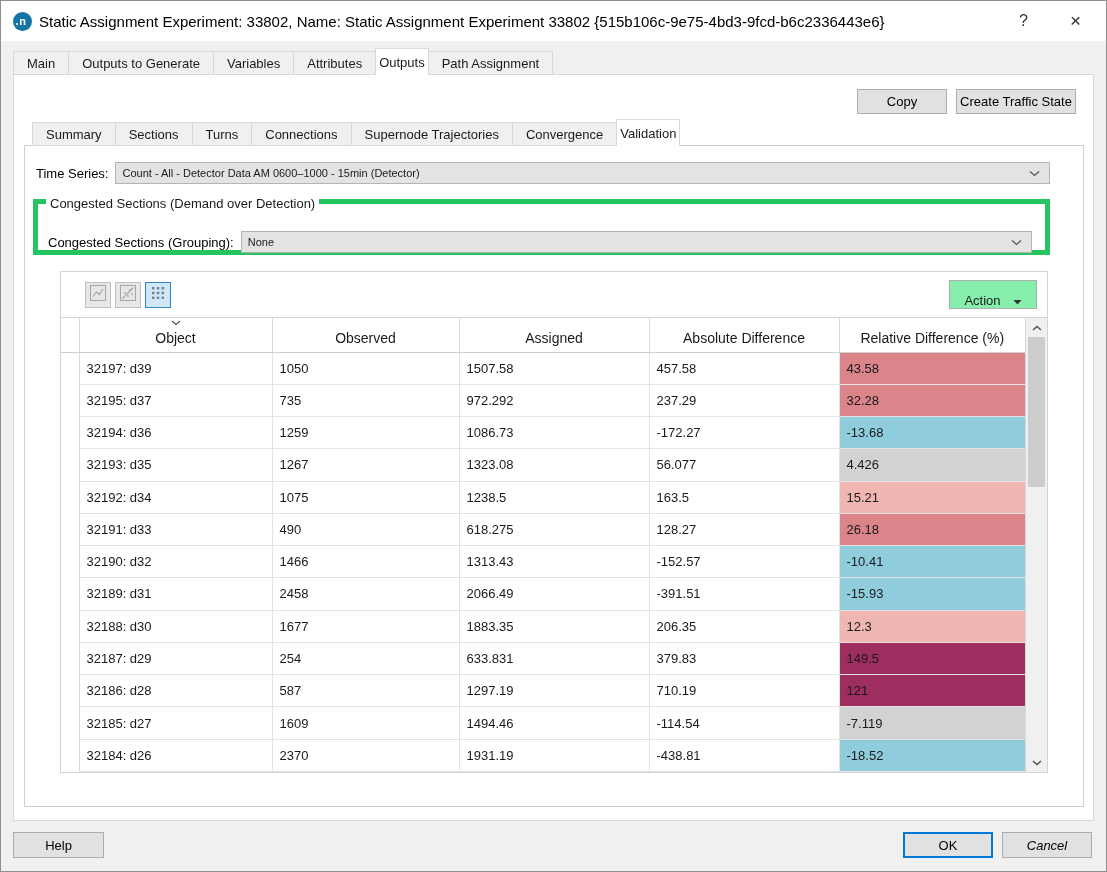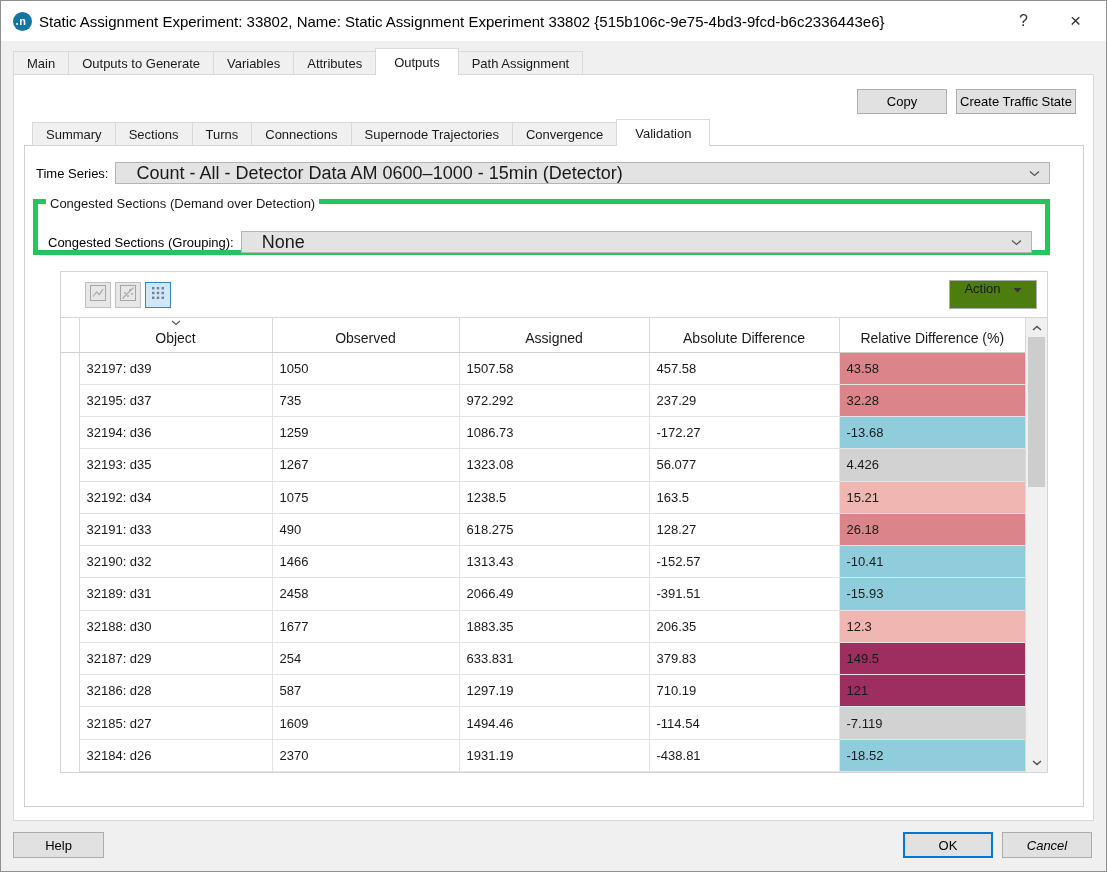--- a/index.html
+++ b/index.html
@@ -30,53 +30,53 @@
   
   .body { position:absolute; top:40px; left:0; right:0; bottom:0; background:#f0f0f0; }
   
   .tabs { position:absolute; display:flex; align-items:flex-end; z-index:3; }
   .tab {
     height: 24px; padding: 0 13px; display:flex; align-items:center;
     background:#f0f0f0; border:1px solid #d9d9d9; margin-left:-1px;
     font-size: 13px; white-space:nowrap; cursor:default;
   }
   .tab:first-child { margin-left:0; }
-  .tab.active { height: 27px; background:#fff; border-bottom:none; padding:0 18px; z-index:4; }
+  .tab.active { height: 27px; background:#fff; border-bottom:none; padding:0 3px; z-index:4; }
   .top-tabs { left:12px; top:7px; }
   
   .page { position:absolute; left:12px; right:12px; top:33px; height:747px; background:#fff; border:1px solid #d9d9d9; }
   .page-actions { position:absolute; top:14px; right:17px; display:flex; gap:9px;border-radius:7px; }
   .btn {
     background:#e1e1e1; border:1px solid #adadad; font-size:13px;
     display:flex; align-items:center; justify-content:center;
     font-family:inherit; color:#000; cursor:default;
   }
   .btn-copy { width:90px; height:25px; }
   .btn-cts  { width:120px; height:25px; }
   .inner-tabs { left:18px; top:44px;justify-content:flex-end; }
   
   .validation-panel { position:absolute; left:10px; right:9px; top:70px; bottom:13px; background:#fff; border:1px solid #cfcfcf; }
   .ts-row { position:absolute; left:11px; right:33px; top:16px; display:flex; align-items:center; }
   .field-label { font-size:13px; color:#000; margin-right:7px; white-space:nowrap; }
   .combo {
     height:22px; background:#e3e3e3; border:1px solid #b4b4b4;
     display:flex; align-items:center; flex:1; cursor:default;
   }
-  .combo .val { flex:1; font-size:18px; padding-left:20px; white-space:nowrap; overflow:hidden; }
+  .combo .val { flex:1; font-size:11px; padding-left:6px; white-space:nowrap; overflow:hidden; }
   .combo .chev { margin-right:9px; display:flex; }
   .groupbox { position:absolute; left:8px; right:33px; top:53px; height:56px; border:5px solid #22c55e; }
   .groupbox .legend { position:absolute; top:-8px; left:8px; background:#fff; padding:0 4px; font-size:13px; }
   .gb-row { position:absolute; left:10px; right:13px; top:27px; display:flex; align-items:center; }
   
   .widget { position:absolute; left:35px; top:125px; width:988px; background:#fff; border:1px solid #d4d4d4; }
   .toolbar { height:45px; display:flex; align-items:center; position:relative; }
   .tool-group { display:flex; gap:4px; margin-left:24px; }
   .tool-btn { width:26px; height:26px; display:flex; align-items:center; justify-content:center; background:#e7e7e7; border:1px solid #c0c0c0; }
   .tool-btn.selected { background:#cfe7f6; border:1px solid #3487c6; }
-  .action-btn { position:absolute; right:10px; top:8px; width:88px; height:29px; background:#4d7c0f; border:1px solid #adadad; display:flex; align-items:flex-start; justify-content:center; gap:12px; font-size:13px; }
+  .action-btn { position:absolute; right:10px; top:8px; width:88px; height:29px; background:#86efac; border:1px solid #adadad; display:flex; align-items:flex-end; justify-content:center; gap:12px; font-size:13px; }
   .table-wrap { display:flex; border-top:1px solid #d4d4d4; }
   table.data { border-collapse:collapse; table-layout:fixed; width:964px; }
   table.data th {
     height:34px; font-weight:normal; font-size:14px; text-align:center;
     border-right:1px solid #d9d9d9; border-bottom:1px solid #cfcfcf;
     position:relative; vertical-align:middle; padding-top:6px; background:#fff; cursor:default;
   }
   table.data th.rowhead-h { border-right:1px solid #d9d9d9; }
   .sort-ind { position:absolute; top:2px; left:50%; transform:translateX(-50%); line-height:0; }
   table.data td {

